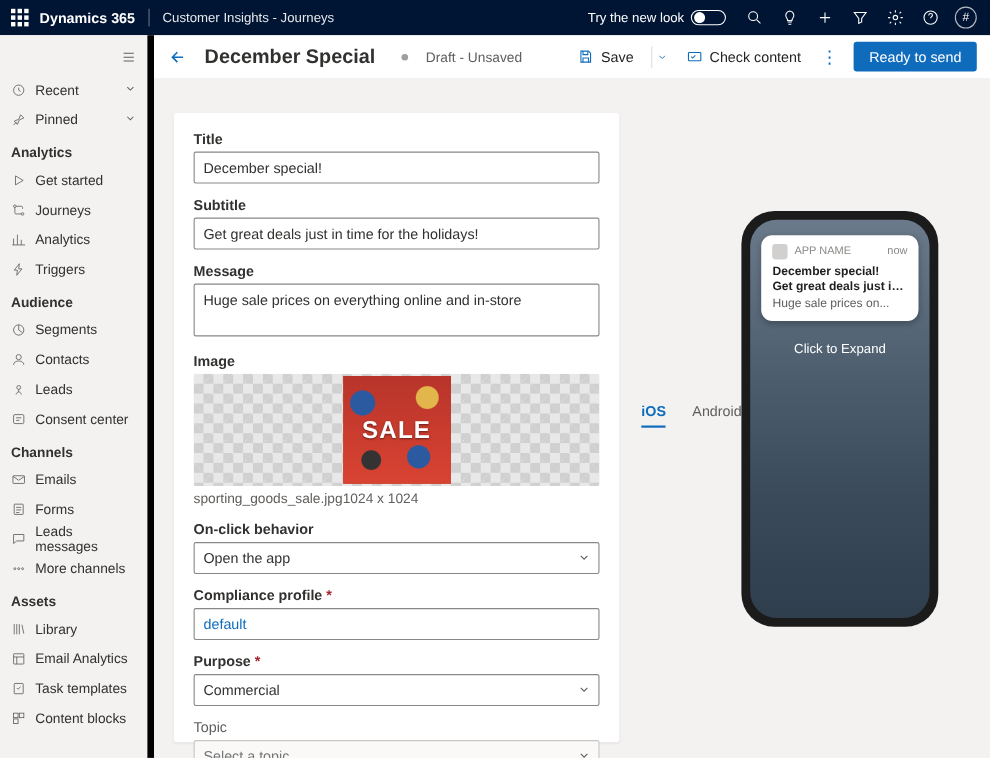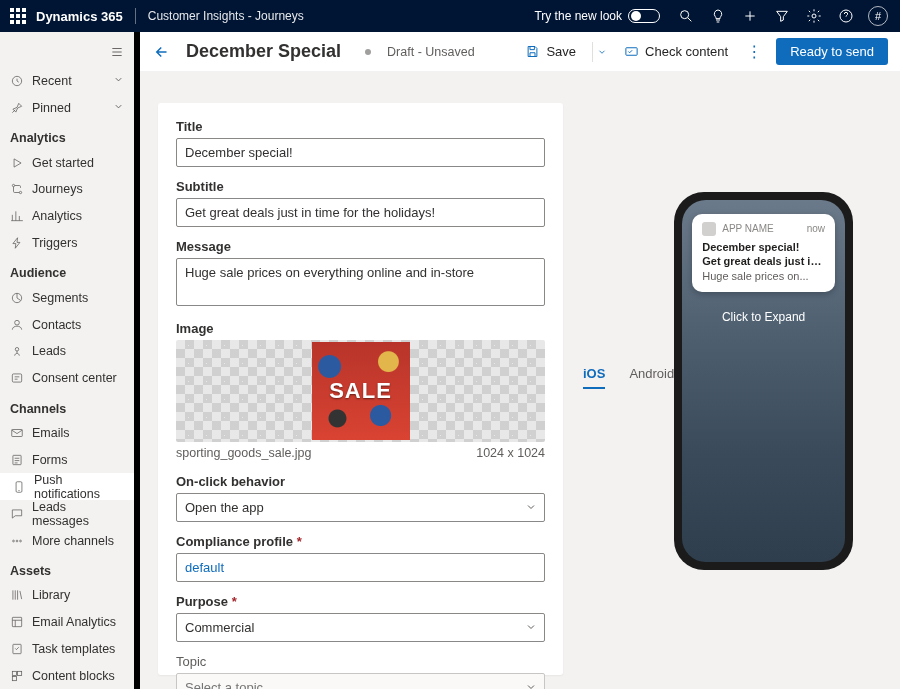--- a/index.html
+++ b/index.html
@@ -66,21 +66,21 @@
      linear-gradient(45deg,transparent 75%,#d0d0d0 75%),linear-gradient(-45deg,transparent 75%,#d0d0d0 75%);
     background-size:18px 18px;background-position:0 0,0 9px,9px -9px,-9px 0;background-color:#e8e8e8;}
   .sale-thumb{width:98px;height:98px;background:#c0392b;display:flex;align-items:center;justify-content:center;position:relative;overflow:hidden;}
   .sale-thumb::before{content:"";position:absolute;inset:0;background:
     radial-gradient(circle at 18% 25%,#2c5aa0 10%,transparent 11%),
     radial-gradient(circle at 78% 20%,#e2b64a 9%,transparent 10%),
     radial-gradient(circle at 26% 78%,#333 8%,transparent 9%),
     radial-gradient(circle at 70% 75%,#2c5aa0 10%,transparent 11%),
     linear-gradient(#b8342a,#d94332);}
   .sale-thumb span{position:relative;color:#fff;font-weight:800;font-size:22px;letter-spacing:1px;text-shadow:0 1px 2px rgba(0,0,0,.5);}
-  .imgmeta{display:flex;justify-content:space-between;color:#605e5c;font-size:12.5px;margin-bottom:14px;}
+  .imgmeta{display:flex;color:#605e5c;font-size:12.5px;margin-bottom:14px;}
 
   
   .preview{width:270px;display:flex;align-items:center;}
   .tabs{display:flex;gap:24px;margin:8px 0 14px;font-size:13px;}
   .tab{padding-bottom:6px;color:#605e5c;cursor:pointer;}
   .tab.active{color:#0f6cbd;border-bottom:2px solid #0f6cbd;font-weight:600;}
   .phone{width:228px;height:378px;border-radius:30px;background:#1b1b1b;padding:8px;position:relative;}
   .screen{width:100%;height:100%;border-radius:24px;overflow:hidden;
     background:linear-gradient(180deg,#6b7a8a 0%,#4c5d6e 40%,#3a4a5a 70%,#2f3e4d 100%);position:relative;}
   .notif{position:absolute;top:14px;left:10px;right:10px;background:#fff;border-radius:10px;padding:8px 10px;box-shadow:0 2px 6px rgba(0,0,0,.25);}
@@ -273,29 +273,20 @@
       </div>
     <div class="nav-item">
         <span class="nicon">
           <svg viewBox="0 0 24 24">
             <rect x="5" y="4" width="14" height="16" rx="1"></rect>
             <path d="M8 9h8M8 13h8M8 17h5"></path>
           </svg>
         </span>
         <span>Forms</span>
       </div>
-    <div class="nav-item sel">
-        <span class="nicon">
-          <svg viewBox="0 0 24 24">
-            <rect x="7" y="3" width="10" height="18" rx="2"></rect>
-            <path d="M11 18h2"></path>
-          </svg>
-        </span>
-        <span>Push notifications</span>
-      </div>
     <div class="nav-item">
         <span class="nicon">
           <svg viewBox="0 0 24 24">
             <path d="M4 5h16v10H9l-5 4V5z"></path>
           </svg>
         </span>
         <span>Leads messages</span>
       </div>
     <div class="nav-item">
         <span class="nicon">

